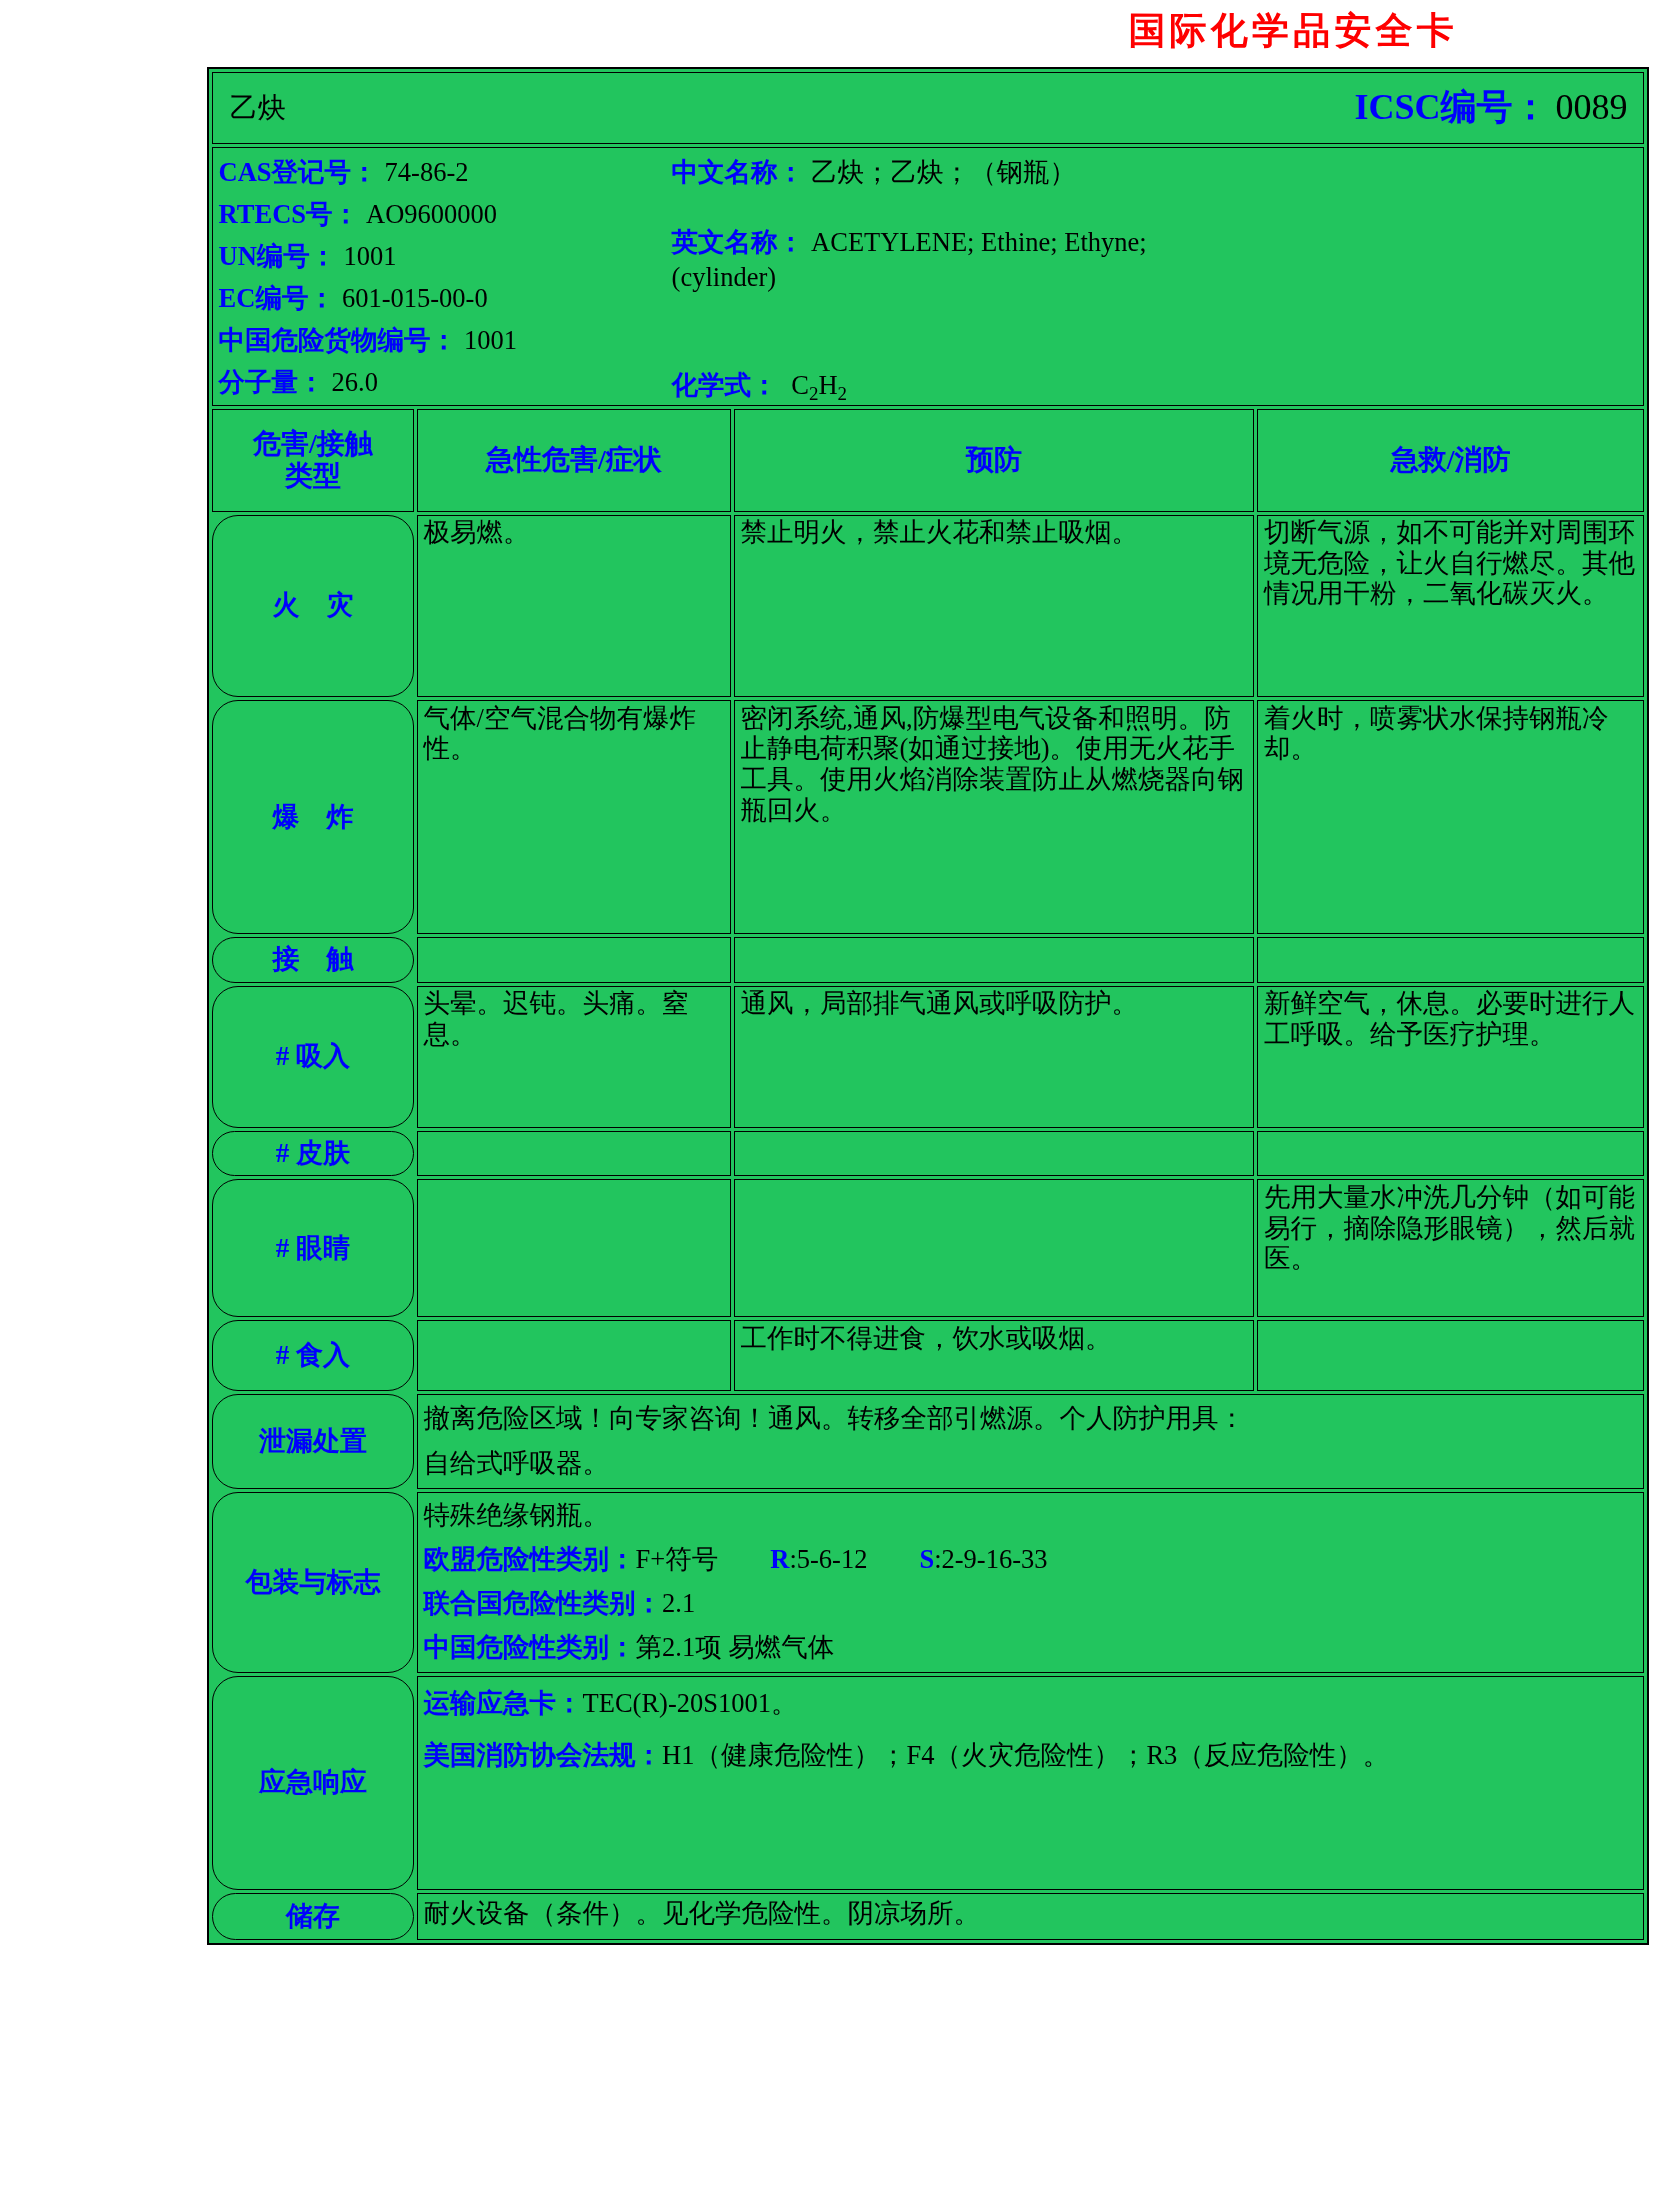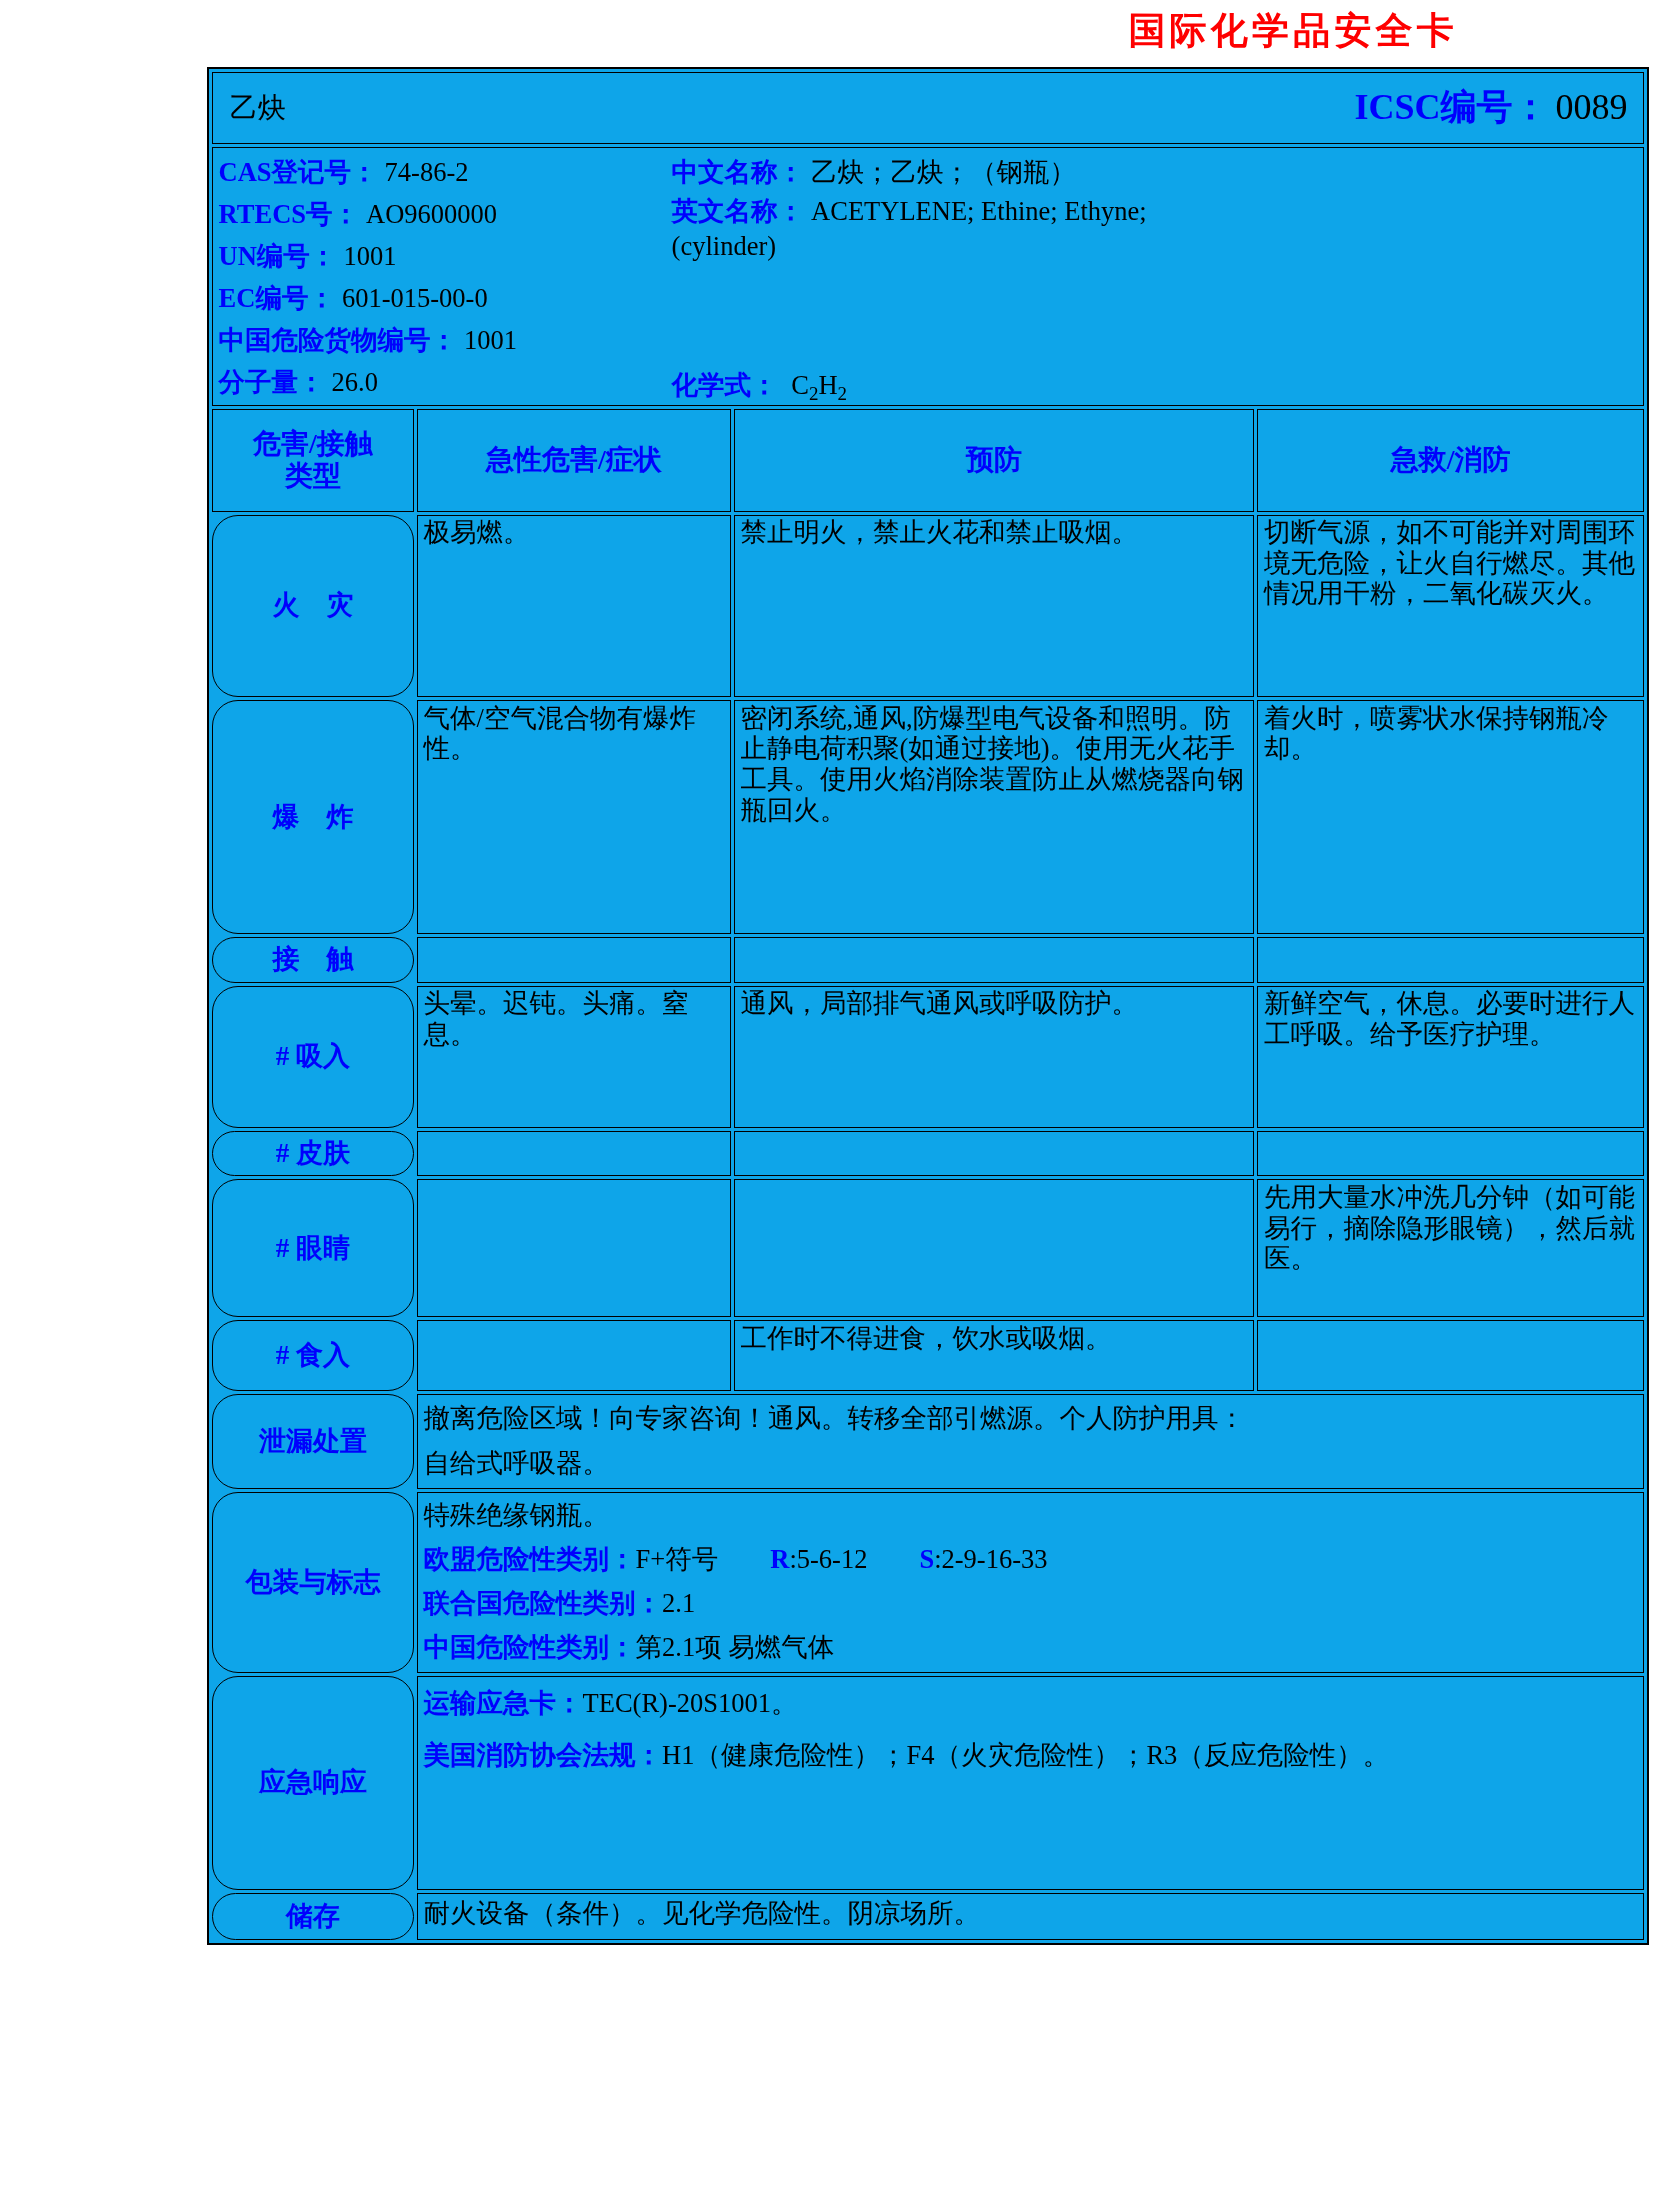--- a/index.html
+++ b/index.html
@@ -14,21 +14,21 @@
     -webkit-font-smoothing:antialiased;
   }
   .page-title{
     margin:11.2px 0 0 201px;width:1257px;text-align:right;
     font-size:37px;font-weight:bold;color:var(--title-red);
     letter-spacing:4.2px;line-height:1.1;
   }
   table.card{
     margin:15.4px 0 0 207px;width:1442px;table-layout:fixed;
     border-collapse:separate;border-spacing:3.5px;
-    border:2.1px solid #000;background:#0ea5e9;
+    border:2.1px solid #000;background:#22c55e;
   }
   td{
     border:1.4px solid #000;padding:1.4px 5.6px;vertical-align:top;
     font-size:26.5px;line-height:1.16;overflow:hidden;
     word-break:break-word;overflow-wrap:anywhere;
   }
   td.lbl{
     color:var(--label-blue);font-weight:bold;text-align:center;
     vertical-align:middle;font-size:27px;padding:1.4px 1.4px;border-radius:26px;
   }
@@ -41,21 +41,21 @@
   
   .nmwrap{display:flex;justify-content:space-between;align-items:center;height:100%;}
   .nm{padding-left:11.2px;font-size:28px;}
   .icsc{padding-right:9.8px;font-size:36px;white-space:nowrap;}
   
   .idwrap{display:flex;height:100%;padding-top:2.8px;}
   .idleft{width:453px;flex:none;}
   .idline{line-height:1.58;white-space:nowrap;}
   .idright{flex:1;display:flex;flex-direction:column;justify-content:space-between;}
   .cnline{line-height:1.58;}
-  .enblock{line-height:1.3;}
+  .enblock{margin-top:31px;line-height:1.3;}
   .fspacer{flex:1;}
   .fline{line-height:1.45;margin-bottom:1.4px;}
   sub{font-size:19px;line-height:0;}
   
   .sp-line{line-height:1.7;}
   .pk-line{line-height:1.66;}
   .em-line{line-height:1.95;}
   .st-line{line-height:1.35;}
   .gap-wide{display:inline-block;width:52px;}
 </style>

